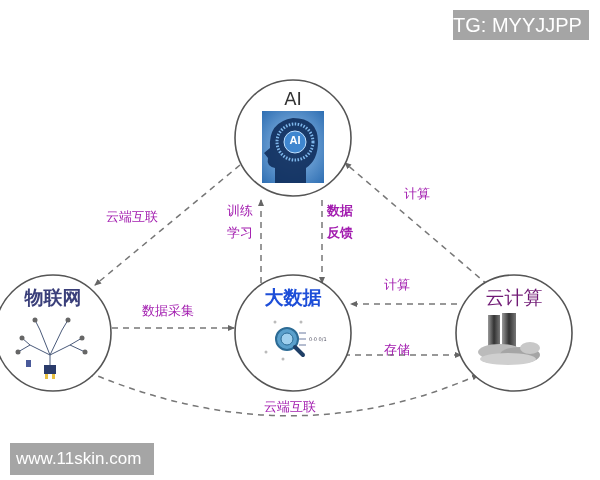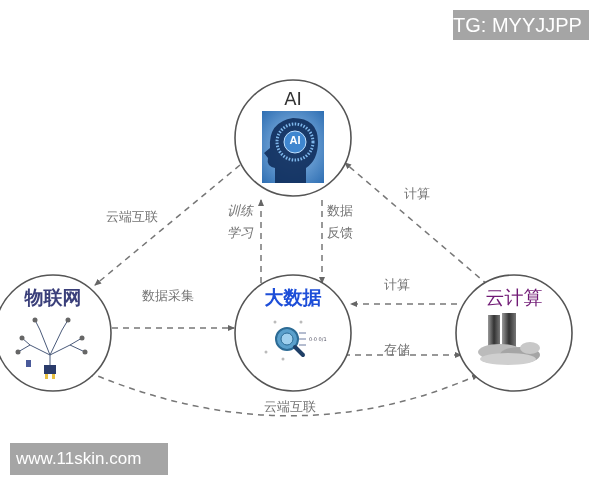--- a/index.html
+++ b/index.html
@@ -1,24 +1,24 @@
 <!DOCTYPE html>
 <html><head>
 <meta charset="utf-8">
 <style>
   html, body { margin:0; padding:0; }
   body { width:600px; height:480px; background:#ffffff; position:relative; overflow:hidden;
          font-family:"DejaVu Sans", sans-serif; }
   svg.diagram { position:absolute; left:0; top:0; }
   .node-title { position:absolute; font-size:19px; font-weight:bold; text-align:center; width:120px; }
-  .edge-label { position:absolute; font-size:13px; color:#737373; white-space:nowrap; }
+  .edge-label { position:absolute; font-size:13px; color:#a21caf; white-space:nowrap; }
   .edge-label.vert { line-height:22px; }
   .watermark { position:absolute; background:#a5a5a5; color:#ffffff; font-family:"Liberation Sans", sans-serif; }
   .wm-top { left:453px; top:10px; width:136px; height:30px; font-size:20px; line-height:30px; box-sizing:border-box; }
-  .wm-bottom { left:10px; top:443px; width:158px; height:32px; font-size:17px; line-height:32px; padding-left:6px; box-sizing:border-box; }
+  .wm-bottom { left:10px; top:443px; width:144px; height:32px; font-size:17px; line-height:32px; padding-left:6px; box-sizing:border-box; }
 </style>
 </head>
 <body>
 
 <svg class="diagram" width="600" height="480" viewBox="0 0 600 480">
   <defs>
     <marker id="arr" markerWidth="8" markerHeight="8" refX="6" refY="4" orient="auto" markerUnits="userSpaceOnUse">
       <path d="M0,1 L7,4 L0,7 Z" fill="#666"></path>
     </marker>
     <radialGradient id="headbg" cx="50%" cy="50%" r="70%">
@@ -110,28 +110,28 @@
 </svg>
 
 <div class="node-title" style="left:233px; top:88px; color:#333; font-weight:normal; font-size:18px;">AI</div>
 <div class="node-title" style="left:-7px; top:285px; color:#3a3f7a;">物联网</div>
 <div class="node-title" style="left:233px; top:285px; color:#1d4ed8;">大数据</div>
 <div class="node-title" style="left:454px; top:285px; color:#701a75; font-weight:normal;">云计算</div>
 
 <div style="position:absolute; left:283px; top:134px; width:24px; text-align:center; font-size:11px; font-weight:bold; color:#fff; font-family:'Liberation Sans', sans-serif;">AI</div>
 
 <div class="edge-label" style="left:106px; top:208px;">云端互联</div>
-<div class="edge-label vert" style="left:227px; top:200px;font-style:italic;">
+<div class="edge-label vert" style="left:227px; top:200px;">
   <div>训练</div>
   <div>学习</div>
 </div>
-<div class="edge-label vert" style="left:327px; top:200px;">
+<div class="edge-label vert" style="left:327px; top:200px;font-weight:bold;">
   <div>数据</div>
   <div>反馈</div>
 </div>
 <div class="edge-label" style="left:404px; top:185px;">计算</div>
-<div class="edge-label" style="left:142px; top:287px;">数据采集</div>
+<div class="edge-label" style="left:142px; top:302px;">数据采集</div>
 <div class="edge-label" style="left:384px; top:276px;">计算</div>
 <div class="edge-label" style="left:384px; top:341px;">存储</div>
 <div class="edge-label" style="left:264px; top:398px;text-align:center;">云端互联</div>
 
 <div class="watermark wm-top">TG: MYYJJPP</div>
 <div class="watermark wm-bottom">www.11skin.com</div>
 
 </body></html>

